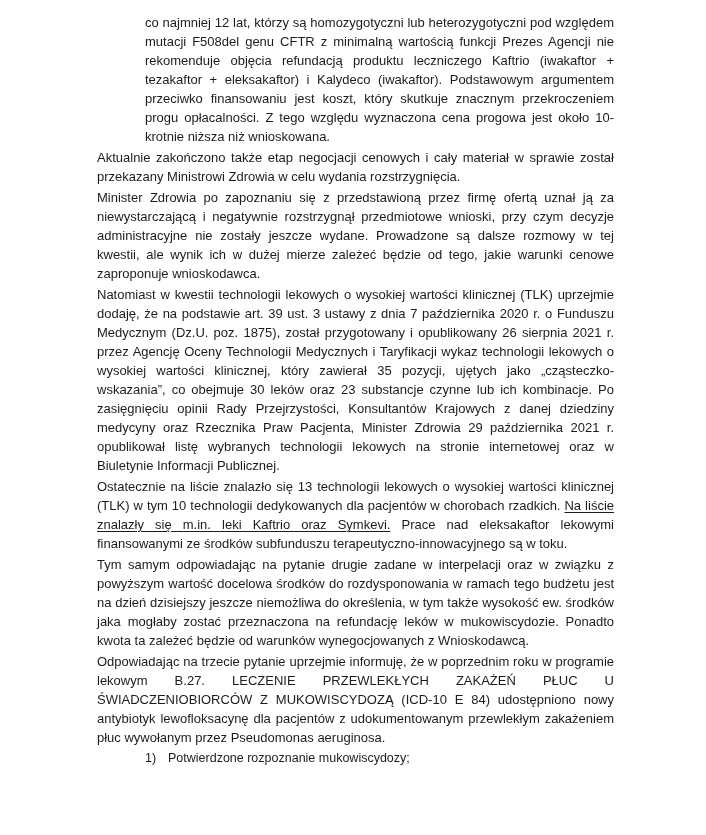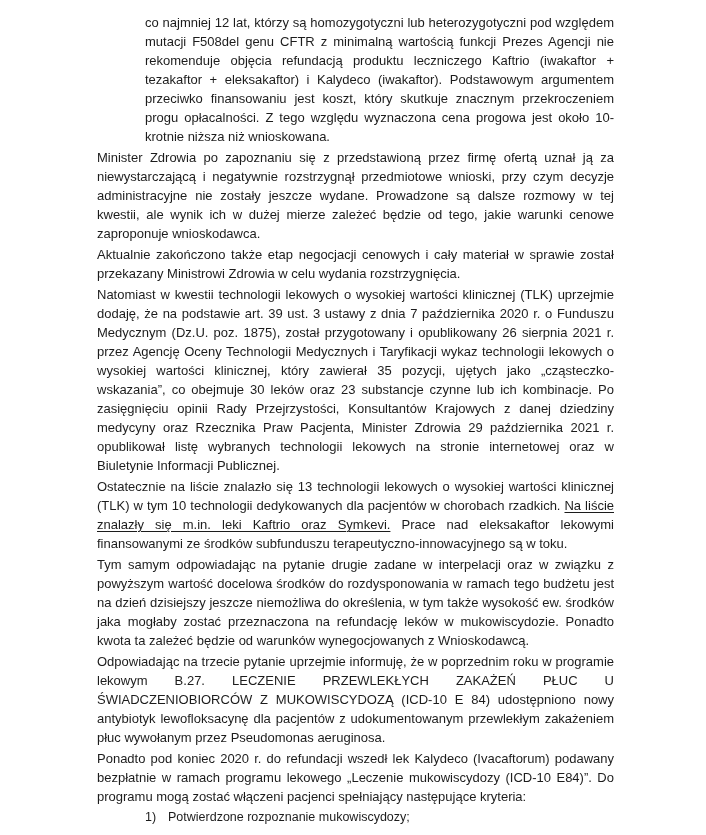--- a/index.html
+++ b/index.html
@@ -48,25 +48,24 @@
   .list-item .li-text {
     flex: 1 1 auto;
   }
 </style>
 </head>
 <body>
 
 <div class="page">
   <div class="doc-body" id="doc-body">
       <p class="indented"><span>co najmniej 12 lat, którzy są homozygotyczni lub heterozygotyczni pod względem mutacji F508del genu CFTR z minimalną wartością funkcji Prezes Agencji nie rekomenduje objęcia refundacją produktu leczniczego Kaftrio (iwakaftor + tezakaftor + eleksakaftor) i Kalydeco (iwakaftor). Podstawowym argumentem przeciwko finansowaniu jest koszt, który skutkuje znacznym przekroczeniem progu opłacalności. Z tego względu wyznaczona cena progowa jest około 10-krotnie niższa niż wnioskowana.</span></p>
+      <p><span>Aktualnie zakończono także etap negocjacji cenowych i cały materiał w sprawie został przekazany Ministrowi Zdrowia w celu wydania rozstrzygnięcia.</span></p>
       <p><span>Minister Zdrowia po zapoznaniu się z przedstawioną przez firmę ofertą uznał ją za niewystarczającą i negatywnie rozstrzygnął przedmiotowe wnioski, przy czym decyzje administracyjne nie zostały jeszcze wydane. Prowadzone są dalsze rozmowy w tej kwestii, ale wynik ich w dużej mierze zależeć będzie od tego, jakie warunki cenowe zaproponuje wnioskodawca.</span></p>
-      <p><span>Aktualnie zakończono także etap negocjacji cenowych i cały materiał w sprawie został przekazany Ministrowi Zdrowia w celu wydania rozstrzygnięcia.</span></p>
       <p><span>Natomiast w kwestii technologii lekowych o wysokiej wartości klinicznej (TLK) uprzejmie dodaję, że na podstawie art. 39 ust. 3 ustawy z dnia 7 października 2020 r. o Funduszu Medycznym (Dz.U. poz. 1875), został przygotowany i opublikowany 26 sierpnia 2021 r. przez Agencję Oceny Technologii Medycznych i Taryfikacji wykaz technologii lekowych o wysokiej wartości klinicznej, który zawierał 35 pozycji, ujętych jako „cząsteczko-wskazania”, co obejmuje 30 leków oraz 23 substancje czynne lub ich kombinacje. Po zasięgnięciu opinii Rady Przejrzystości, Konsultantów Krajowych z danej dziedziny medycyny oraz Rzecznika Praw Pacjenta, Minister Zdrowia 29 października 2021 r. opublikował listę wybranych technologii lekowych na stronie internetowej oraz w Biuletynie Informacji Publicznej.</span></p>
       <p><span>Ostatecznie na liście znalazło się 13 technologii lekowych o wysokiej wartości klinicznej (TLK) w tym 10 technologii dedykowanych dla pacjentów w chorobach rzadkich. </span><span class="u">Na liście znalazły się m.in. leki Kaftrio oraz Symkevi.</span><span> Prace nad eleksakaftor lekowymi finansowanymi ze środków subfunduszu terapeutyczno-innowacyjnego są w toku.</span></p>
       <p><span>Tym samym odpowiadając na pytanie drugie zadane w interpelacji oraz w związku z powyższym wartość docelowa środków do rozdysponowania w ramach tego budżetu jest na dzień dzisiejszy jeszcze niemożliwa do określenia, w tym także wysokość ew. środków jaka mogłaby zostać przeznaczona na refundację leków w mukowiscydozie. Ponadto kwota ta zależeć będzie od warunków wynegocjowanych z Wnioskodawcą.</span></p>
       <p><span>Odpowiadając na trzecie pytanie uprzejmie informuję, że w poprzednim roku w programie lekowym B.27. LECZENIE PRZEWLEKŁYCH ZAKAŻEŃ PŁUC U ŚWIADCZENIOBIORCÓW Z MUKOWISCYDOZĄ (ICD-10 E 84) udostępniono nowy antybiotyk lewofloksacynę dla pacjentów z udokumentowanym przewlekłym zakażeniem płuc wywołanym przez Pseudomonas aeruginosa.</span></p>
-      <p><span>Ponadto pod koniec 2020 r. do refundacji wszedł lek Kalydeco (Ivacaftorum) podawany bezpłatnie w ramach programu lekowego „Leczenie mukowiscydozy (ICD-10 E84)”. Do programu mogą zostać włączeni pacjenci spełniający następujące kryteria:</span></p>
       <div class="list-item">
         <span class="marker">1)</span>
         <span class="li-text">Potwierdzone rozpoznanie mukowiscydozy;</span>
       </div>
     </div>
 </div>
 
 </body></html>

